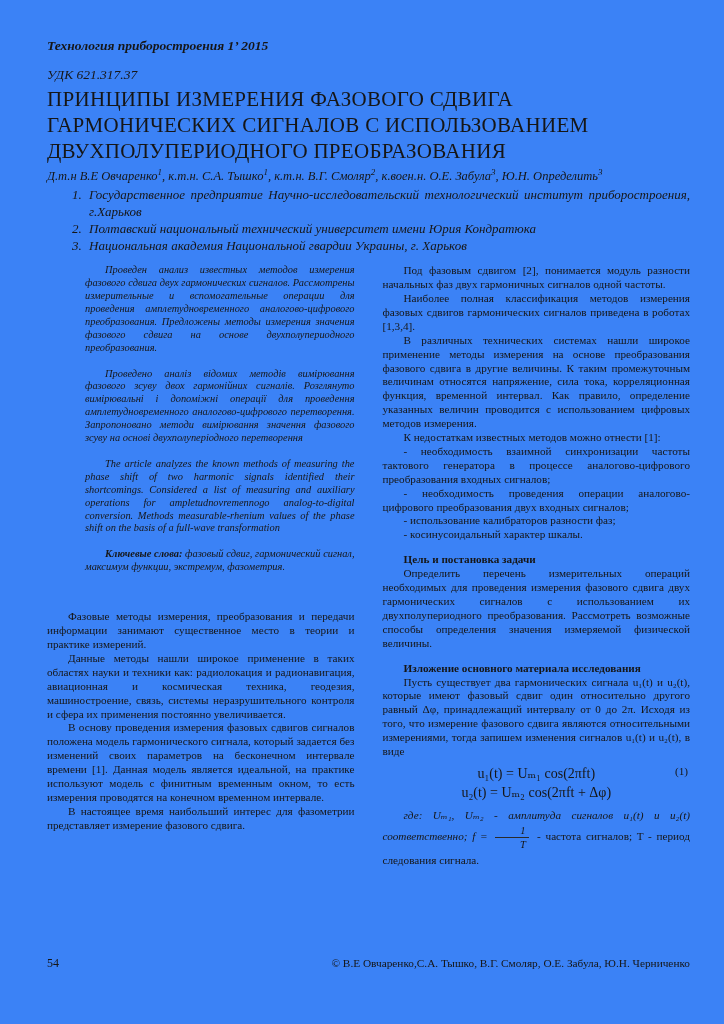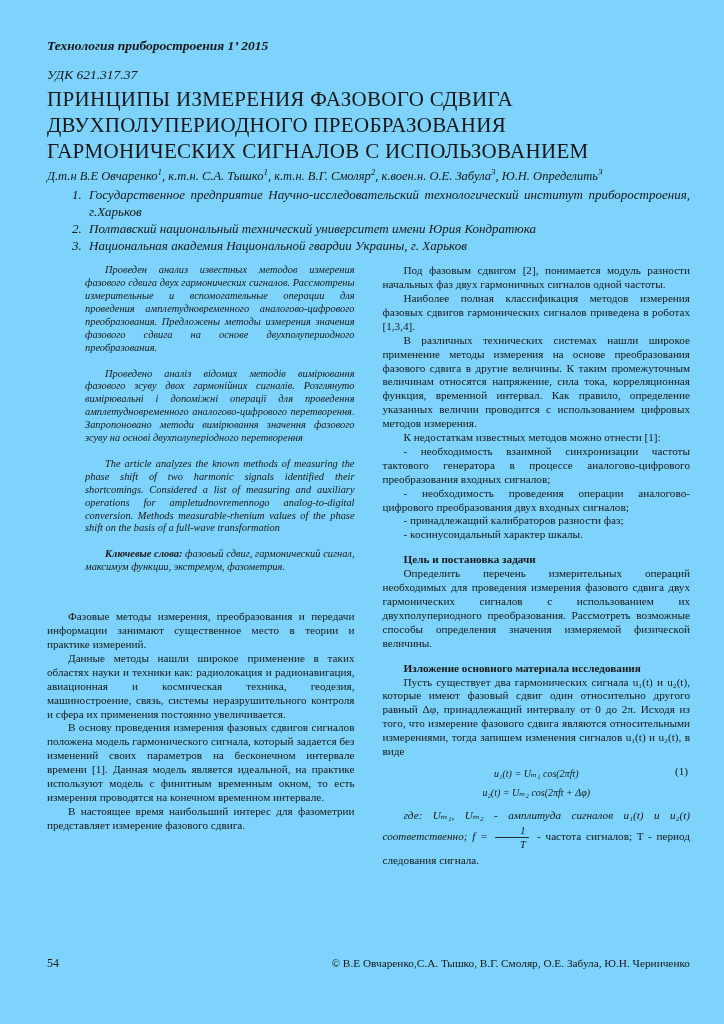--- a/index.html
+++ b/index.html
@@ -1,19 +1,19 @@
 <!DOCTYPE html>
 <html><head>
 <meta charset="utf-8">
 <style>
   html,body{margin:0;padding:0;background:#e8e8e8;}
   .page{
     position:relative;
     width:724px;height:1024px;
-    background:#7dd3fc;
+    background:#3b82f6;
     margin:0 auto;
     font-family:"Liberation Serif","DejaVu Serif",serif;
     color:#161616;
     box-sizing:border-box;
     padding:38px 34px 0 47px;
     overflow:hidden;
   }
   .journal-header{
     font-size:13.5px;font-weight:bold;font-style:italic;
     margin:0 0 13px 0;
@@ -43,21 +43,21 @@
     text-align:justify;text-indent:21px;
     margin:0;
   }
   .bh{
     font-size:11.2px;line-height:13.9px;font-weight:bold;
     text-indent:21px;margin:11px 0 0 0;
   }
   .bh + .bp{margin-top:0;}
   .math{font-style:italic;}
   .eq-block{position:relative;text-align:center;margin:5px 0 3px 0;}
-  .eq-line{font-size:10px;font-style:italic;line-height:19px;}
+  .eq-line{font-size:14px;line-height:19px;}
   .eq-number{
     position:absolute;right:2px;top:1px;
     font-size:11.2px;font-style:normal;
   }
   .where{line-height:20px;}
   .frac{
     display:inline-block;vertical-align:middle;
     text-align:center;font-style:italic;
     font-size:10.5px;line-height:11px;margin:0 3px;
   }
@@ -74,22 +74,22 @@
 <body>
 
 <div class="page">
 
   <p class="journal-header">Технология приборостроения  1’ 2015</p>
 
   <p class="udk">УДК 621.317.37</p>
 
   <h1 class="title">
     <div>ПРИНЦИПЫ ИЗМЕРЕНИЯ ФАЗОВОГО СДВИГА</div>
+    <div>ГАРМОНИЧЕСКИХ СИГНАЛОВ С ИСПОЛЬЗОВАНИЕМ</div>
     <div>ДВУХПОЛУПЕРИОДНОГО ПРЕОБРАЗОВАНИЯ</div>
-    <div>ГАРМОНИЧЕСКИХ СИГНАЛОВ С ИСПОЛЬЗОВАНИЕМ</div>
   </h1>
 
   <p class="authors"><span>Д.т.н В.Е Овчаренко</span><sup>1</sup><span>, </span><span>к.т.н. С.А. Тышко</span><sup>1</sup><span>, </span><span>к.т.н. В.Г. Смоляр</span><sup>2</sup><span>, </span><span>к.воен.н. О.Е. Забула</span><sup>3</sup><span>, </span><span>Ю.Н. Определить</span><sup>3</sup></p>
 
   <ol class="affiliations">
     <li>Государственное предприятие Научно-исследовательский технологический институт приборостроения, г.Харьков</li>
     <li>Полтавский национальный технический университет имени Юрия Кондратюка</li>
     <li>Национальная академия Национальной гвардии Украины, г. Харьков</li>
   </ol>
 
@@ -107,21 +107,21 @@
       <p class="bp">В настоящее время наибольший интерес для фазометрии представляет измерение фазового сдвига.</p>
     </div>
 
     <div class="col">
       <p class="bp">Под фазовым сдвигом [2], понимается модуль разности начальных фаз двух гармоничных сигналов одной частоты.</p>
       <p class="bp">Наиболее полная классификация методов измерения фазовых сдвигов гармонических сигналов приведена в роботах [1,3,4].</p>
       <p class="bp">В различных технических системах нашли широкое применение методы измерения на основе преобразования фазового сдвига в другие величины. К таким промежуточным величинам относятся напряжение, сила тока, корреляционная функция, временной интервал. Как правило, определение указанных величин проводится с использованием цифровых методов измерения.</p>
       <p class="bp">К недостаткам известных методов можно отнести [1]:</p>
       <p class="bp">- необходимость взаимной синхронизации частоты тактового генератора в процессе аналогово-цифрового преобразования входных сигналов;</p>
       <p class="bp">- необходимость проведения операции аналогово-цифрового преобразования двух входных сигналов;</p>
-      <p class="bp">- принадлежащий калибраторов разности фаз;</p>
+      <p class="bp">- использование калибраторов разности фаз;</p>
       <p class="bp">- косинусоидальный характер шкалы.</p>
 
       <p class="bh">Цель и постановка задачи</p>
       <p class="bp">Определить перечень измерительных операций необходимых для проведения измерения фазового сдвига двух гармонических сигналов с использованием их двухполупериодного преобразования. Рассмотреть возможные способы определения значения измеряемой физической величины.</p>
 
       <p class="bh">Изложение основного материала исследования</p>
       <p class="bp">Пусть существует два гармонических сигнала u₁(t) и u₂(t), которые имеют фазовый сдвиг один относительно другого равный Δφ, принадлежащий интервалу  от 0 до 2π. Исходя из того, что измерение фазового сдвига являются относительными измерениями, тогда запишем изменения сигналов u₁(t) и u₂(t), в виде</p>
 
       <div class="eq-block">
         <div class="eq-line">u₁(t) = Uₘ₁ cos(2πft)</div>

